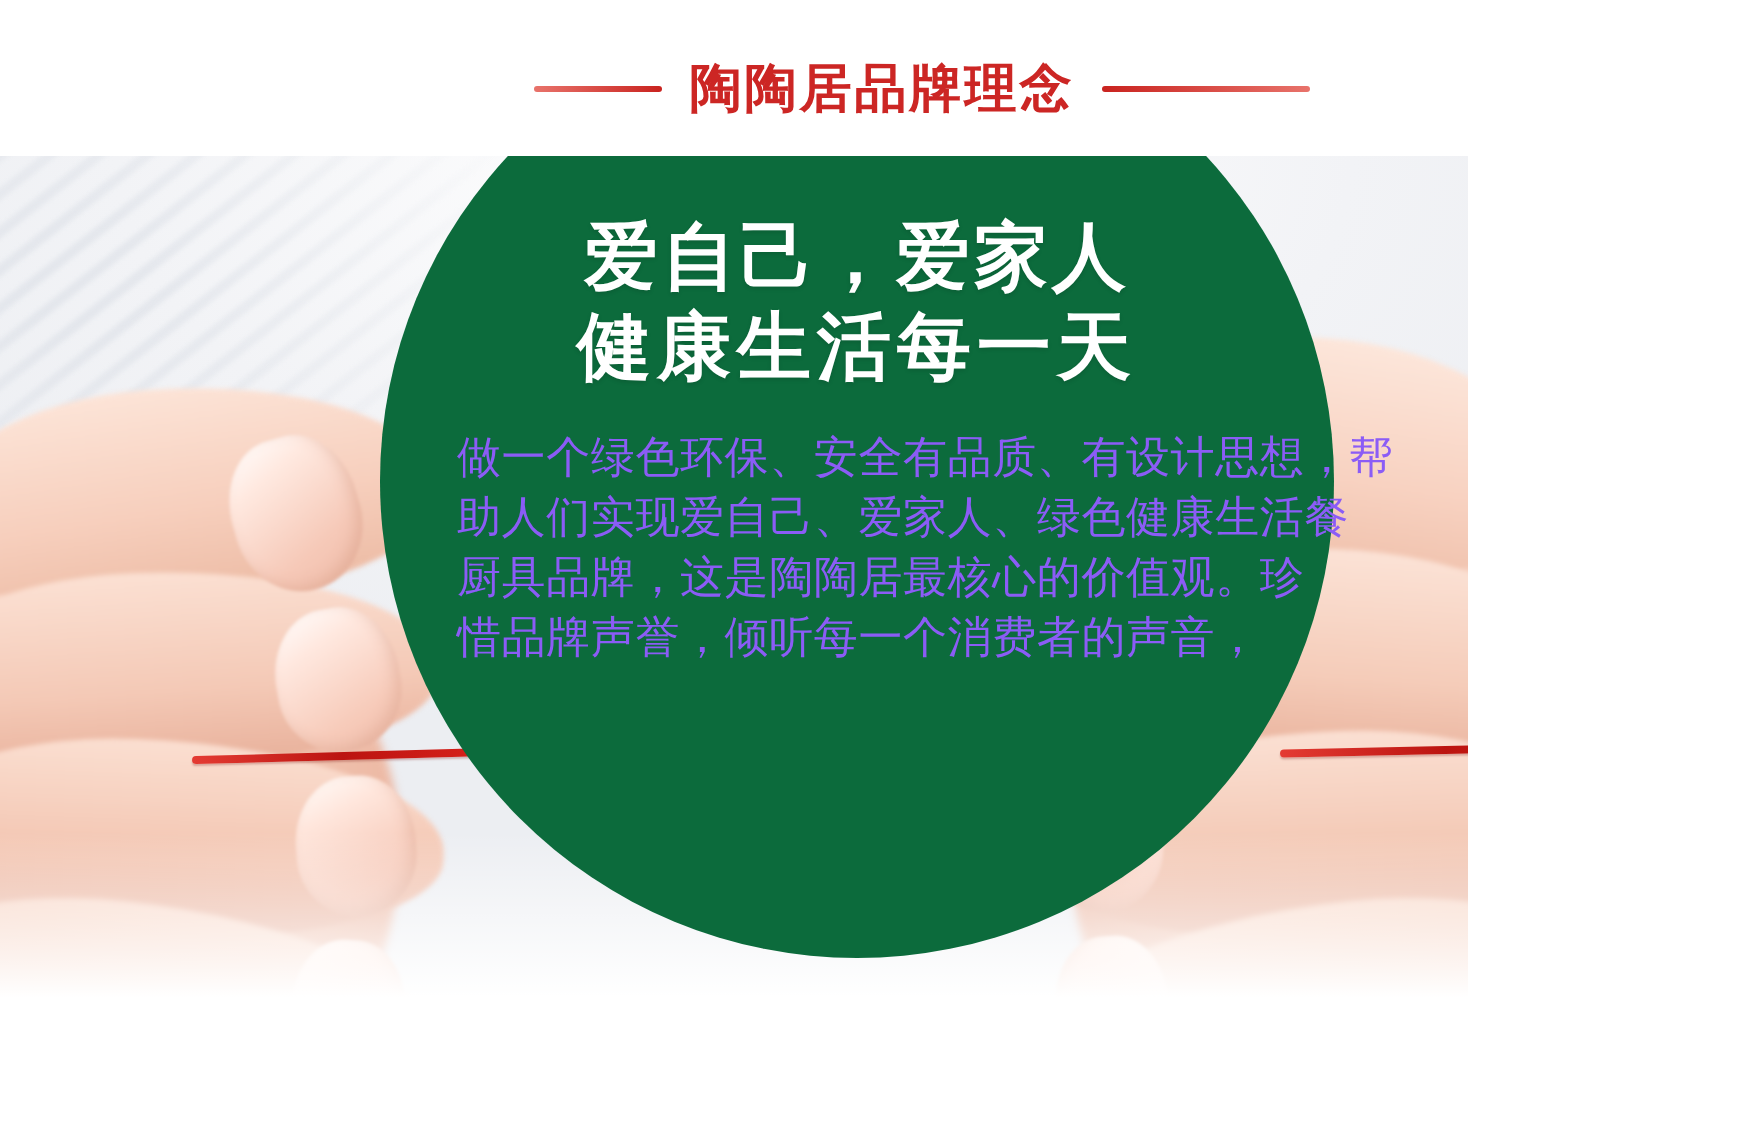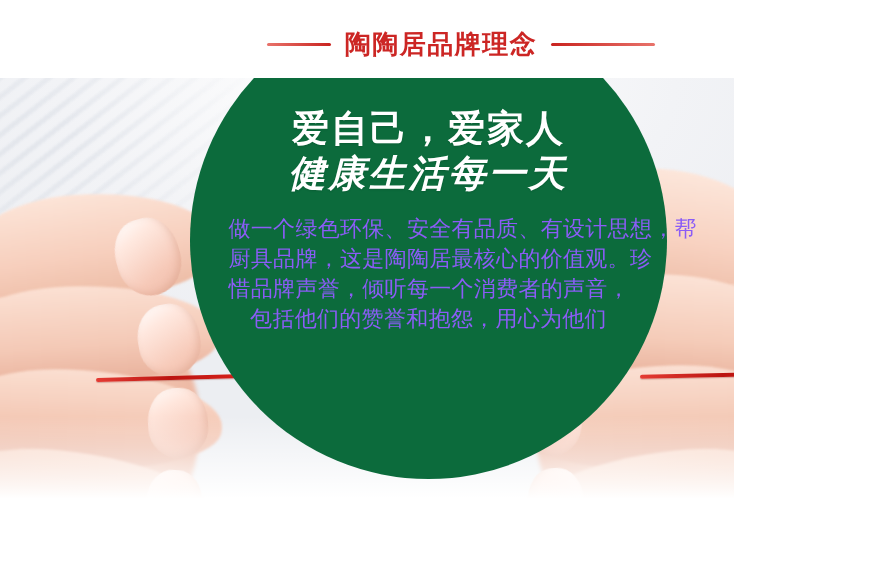--- a/index.html
+++ b/index.html
@@ -290,21 +290,21 @@
   }
   .headline {
     margin-top: 104px;
     font-size: 37px;
     font-weight: bold;
     line-height: 45px;
     letter-spacing: 2px;
     white-space: nowrap;
     text-shadow: 0 1px 2px rgba(0,0,0,.12);
   }
-  .headline-line2 { letter-spacing: 3px; font-style: italic; }
+  .headline-line2 { letter-spacing: 3px; }
 
   .body-copy {
     margin-top: 18px;
     width: 400px;
     font-size: 22px;
     line-height: 30px;
     letter-spacing: .3px;
     font-weight: normal;
     color: #8b5cf6;
   }
@@ -360,20 +360,20 @@
     <div class="circle"></div>
 
     <div class="circle-content">
       <div class="headline">
         <div>爱自己，爱家人</div>
         <div class="headline-line2">健康生活每一天</div>
       </div>
 
       <div class="body-copy">
         <div class="body-line">做一个绿色环保、安全有品质、有设计思想，帮</div>
+        <div class="body-line">助人们实现爱自己、爱家人、绿色健康生活餐</div>
         <div class="body-line">厨具品牌，这是陶陶居最核心的价值观。珍</div>
         <div class="body-line">惜品牌声誉，倾听每一个消费者的声音，</div>
-        <div class="body-line">包括他们的赞誉和抱怨，用心为他们</div>
       </div>
     </div>
 
   </div>
 </div>
 
 </body></html>

